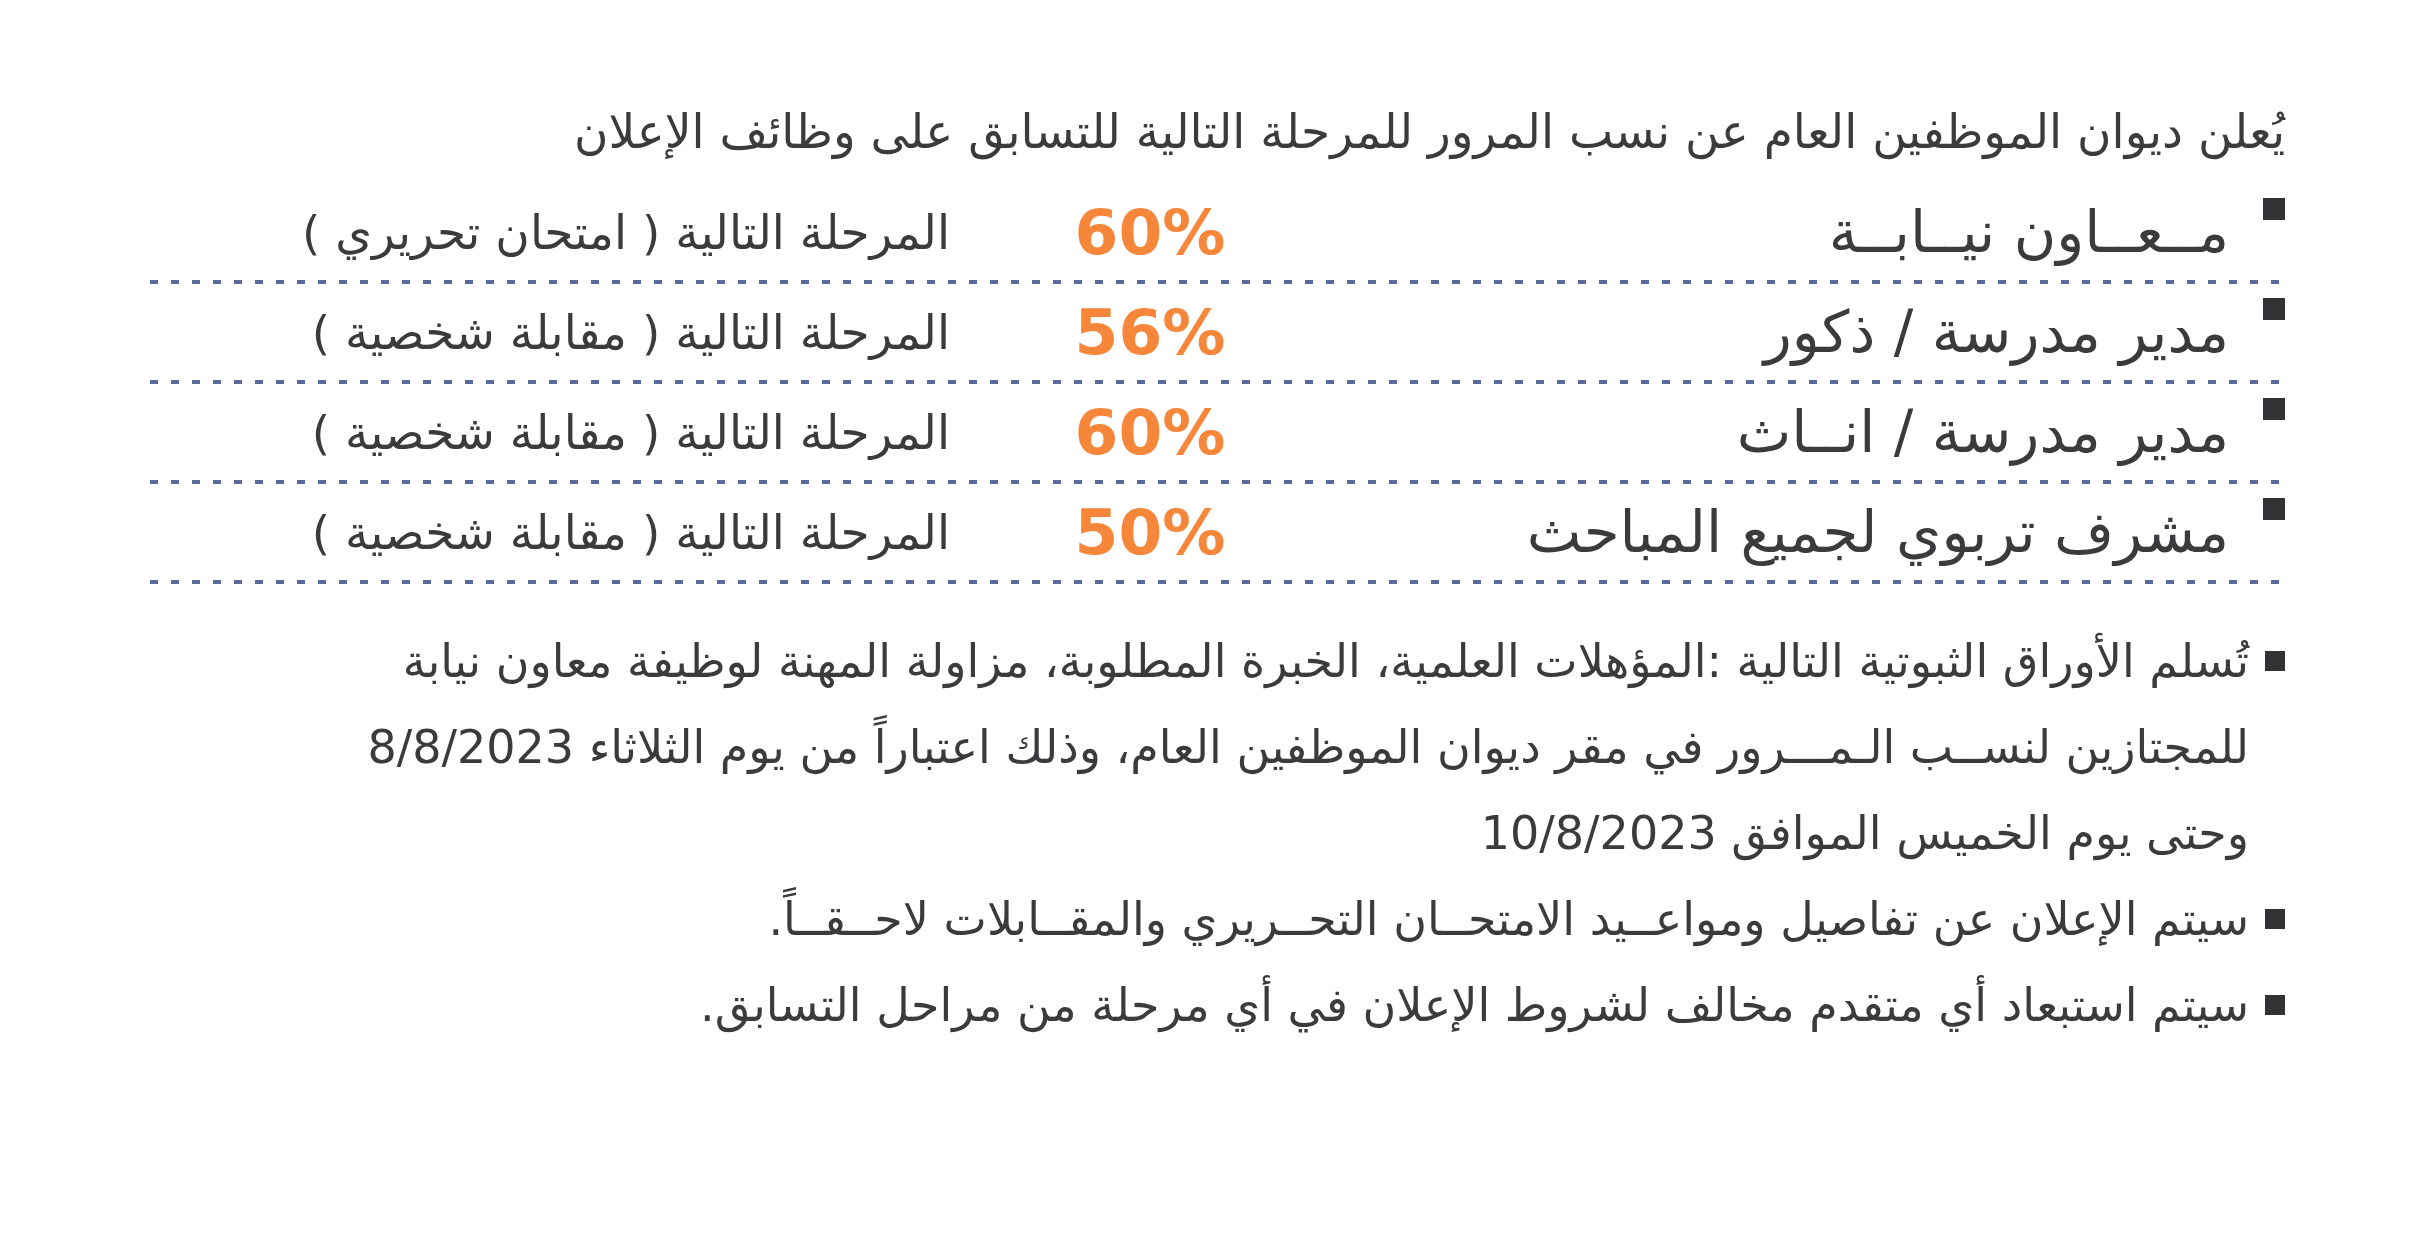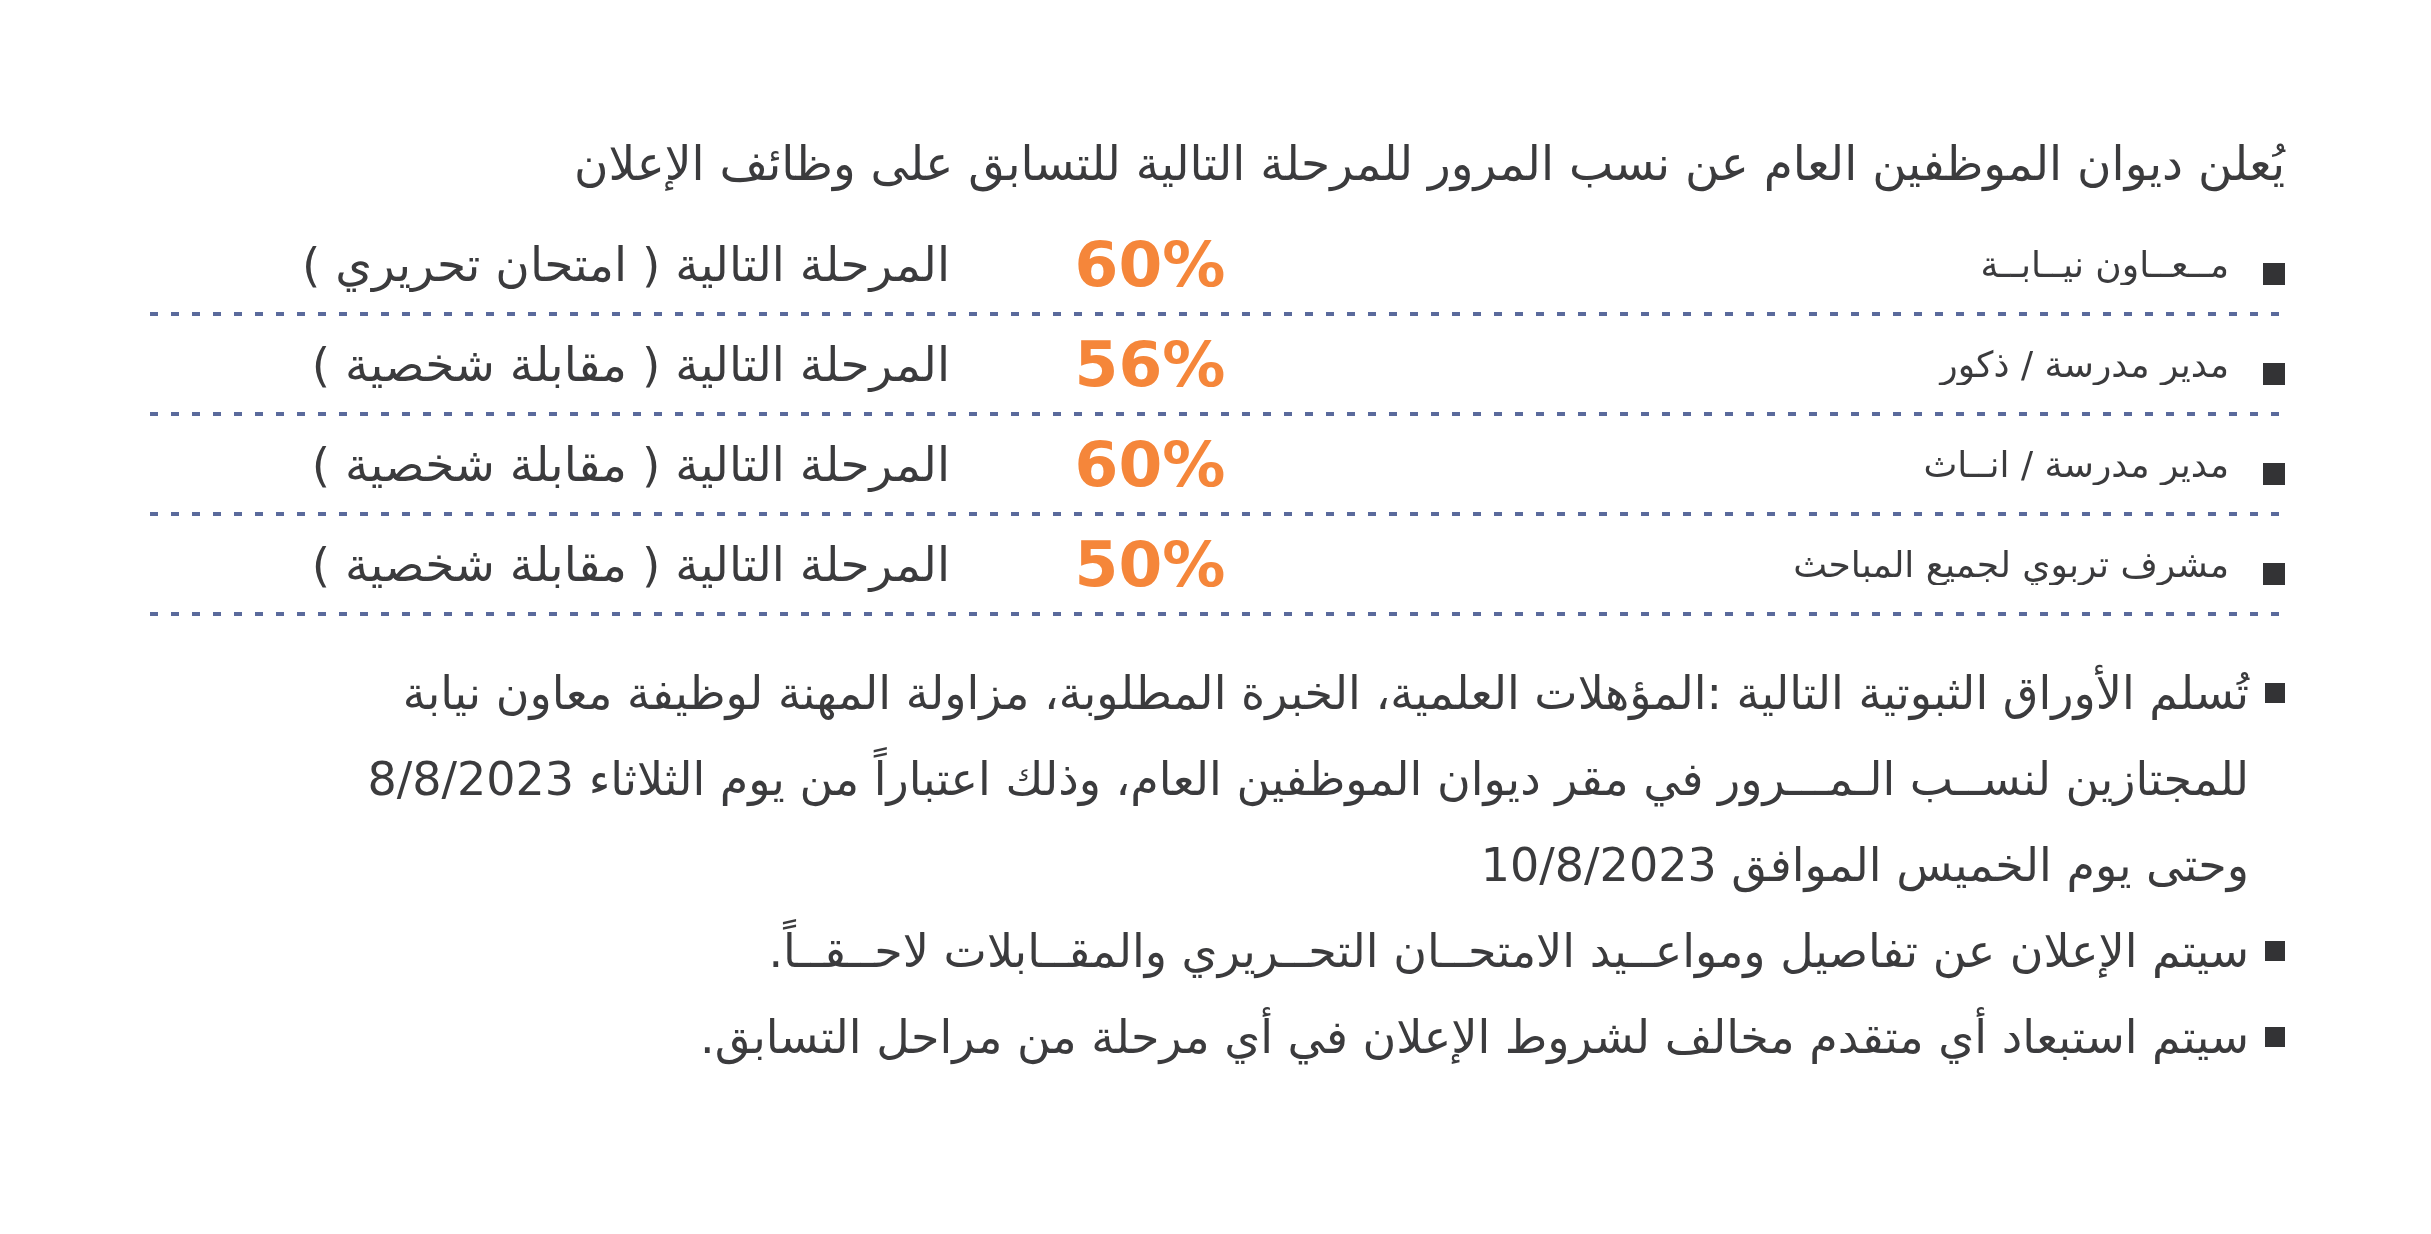--- a/index.html
+++ b/index.html
@@ -12,21 +12,21 @@
     height: 1234px;
     font-family: "DejaVu Sans", "Liberation Sans", sans-serif;
     color: #3b3b3d;
     direction: rtl;
     overflow: hidden;
   }
   .page {
     box-sizing: border-box;
     width: 2431px;
     height: 1234px;
-    padding: 112px 146px 0 150px;
+    padding: 80px 146px 0 150px;
     background: #ffffff;
   }
   
   .header-text {
     margin: 0;
     font-size: 47px;
     line-height: 104px;
     text-align: right;
     letter-spacing: 0;
   }
@@ -35,23 +35,23 @@
   
   .rates-table { margin-top: 0; }
   .rate-row {
     display: flex;
     align-items: center;
     height: 96px;
   }
   .cell-title {
     flex: 1 1 auto;
     display: flex;
-    align-items: flex-end;
+    align-items: flex-start;
     gap: 34px;
-    font-size: 36px;
+    font-size: 58px;
     white-space: nowrap;
     overflow: hidden;
   }
   .bullet-sq {
     width: 22px;
     height: 22px;
     background: #333335;
     flex: 0 0 auto;
   }
   .cell-percent {

